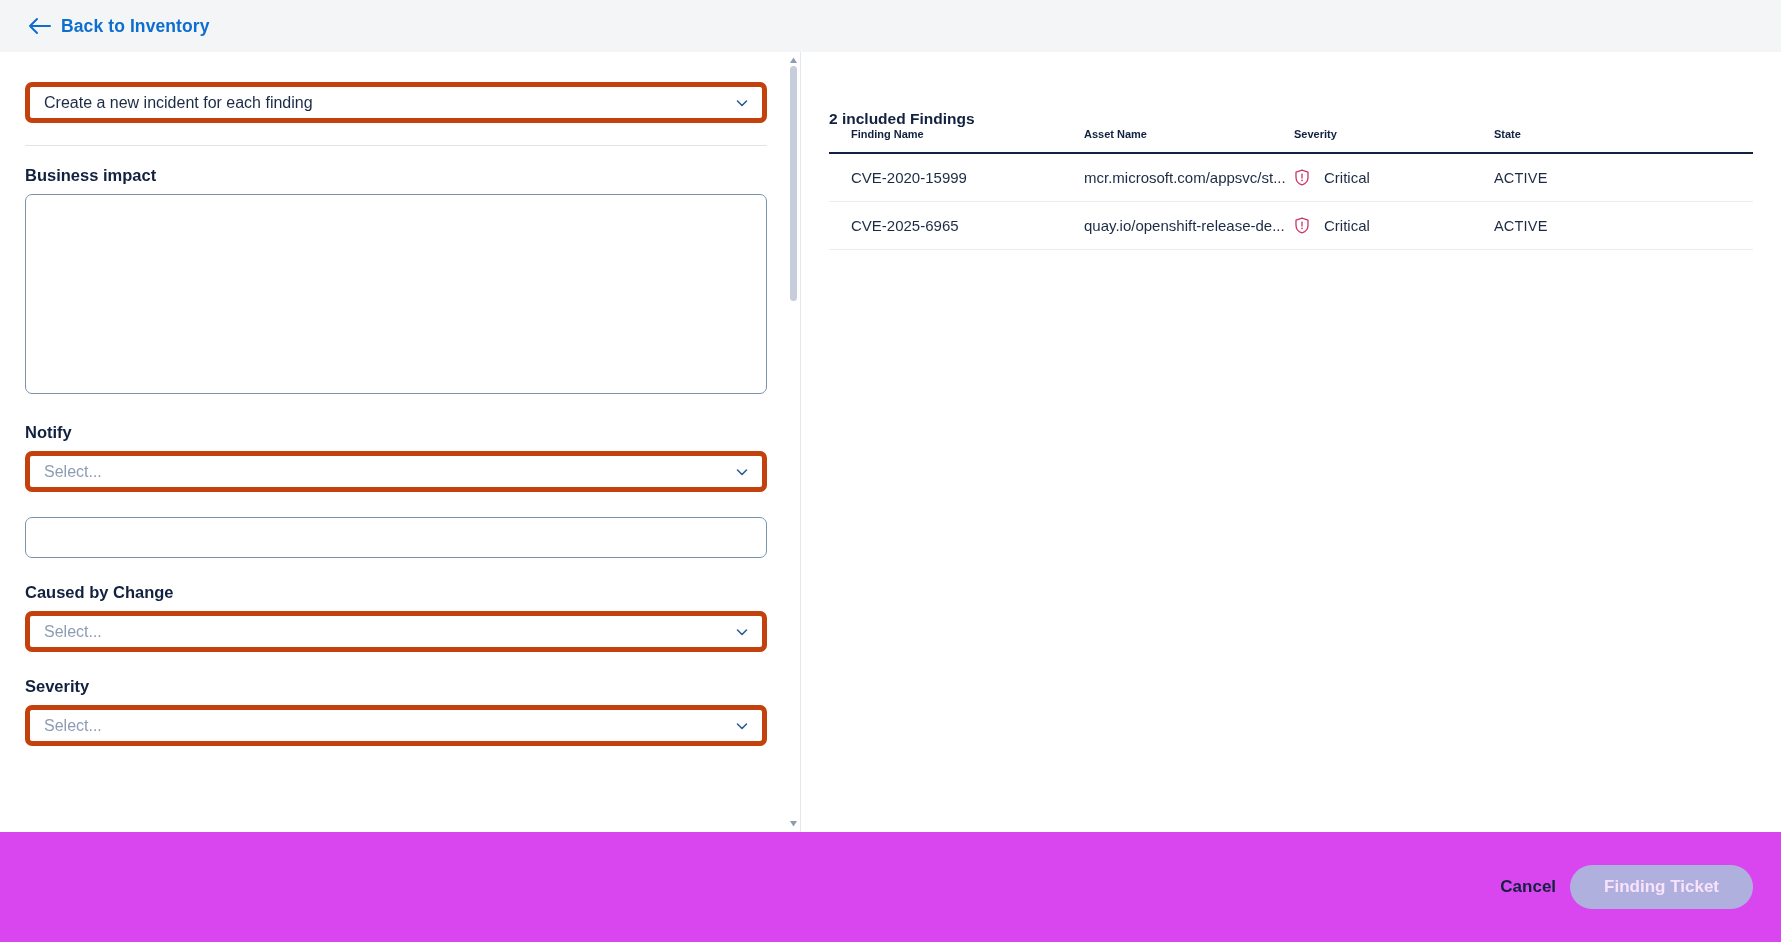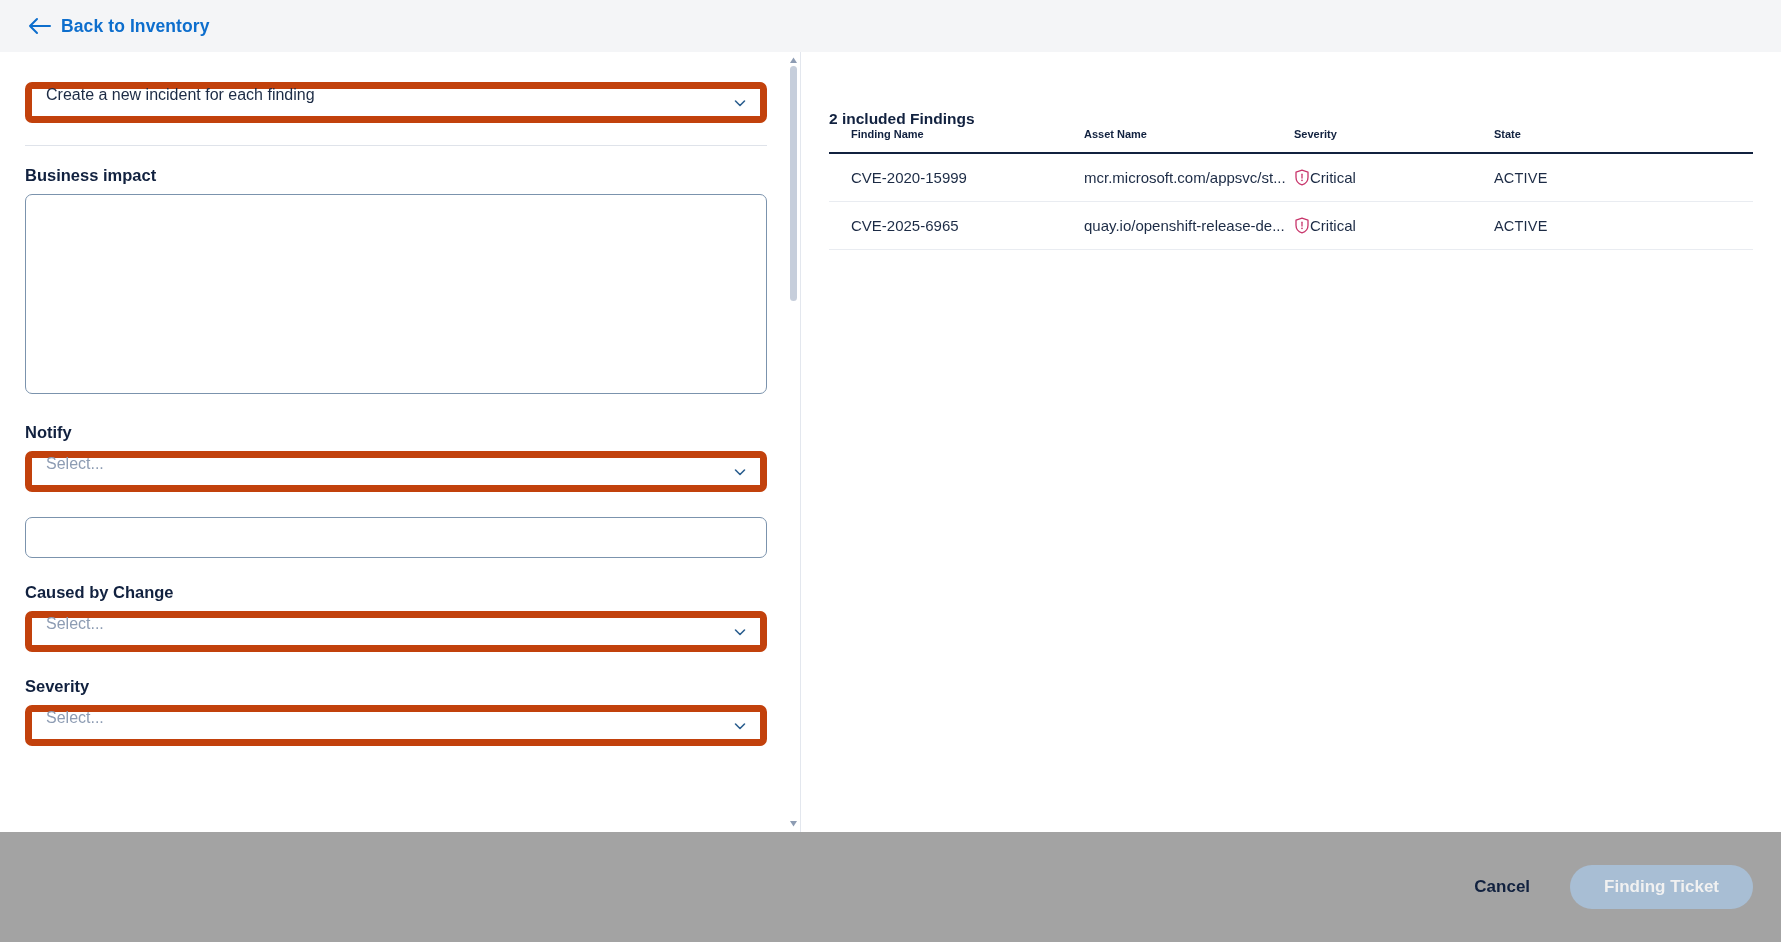--- a/index.html
+++ b/index.html
@@ -86,25 +86,25 @@
   }
   .req-star {
     color: #d6285a;
     font-weight: 700;
     font-size: 16.5px;
   }
 
   .control {
     width: 742px;
     height: 41px;
-    border: 7px solid #c2410c;
+    border: 5px solid #c2410c;
     border-radius: 7px;
     background: #ffffff;
     display: flex;
-    align-items: flex-end;
+    align-items: center;
     padding: 12px 14px;
     font-size: 16px;
     color: #1c2b45;
     position: relative;
     cursor: pointer;
   }
   .control .value { color: #1c2b45; font-size: 16px; }
   .control .placeholder { color: #8d9cb3; font-size: 16px; }
   .chevron {
     position: absolute;
@@ -221,36 +221,35 @@
     font-size: 15px;
     color: #1c2b45;
     padding: 15px 0 15px 0;
     border-bottom: 1px solid #e9ecf1;
     vertical-align: middle;
   }
   table.findings td.c1 { padding-left: 22px; }
   .sev-cell {
     display: flex;
     align-items: center;
-    gap: 0;
+    gap: 14px;
     text-align: right;
   }
   .sev-icon { width: 16px; height: 17px; display: block; }
   .state-text { font-size: 14.5px; color: #1c2b45; letter-spacing: 0.2px; }
 
   
   .footer {
     height: 110px;
     min-height: 110px;
-    background: #a3a3a3;
+    background: #d946ef;
     display: flex;
     align-items: center;
     justify-content: flex-end;
     padding-right: 28px;
-    gap: 26px;
   }
   .btn-cancel {
     background: none;
     border: none;
     font-family: "Liberation Sans", sans-serif;
     font-size: 17px;
     font-weight: 700;
     color: #11213f;
     cursor: pointer;
     padding: 10px 14px;

